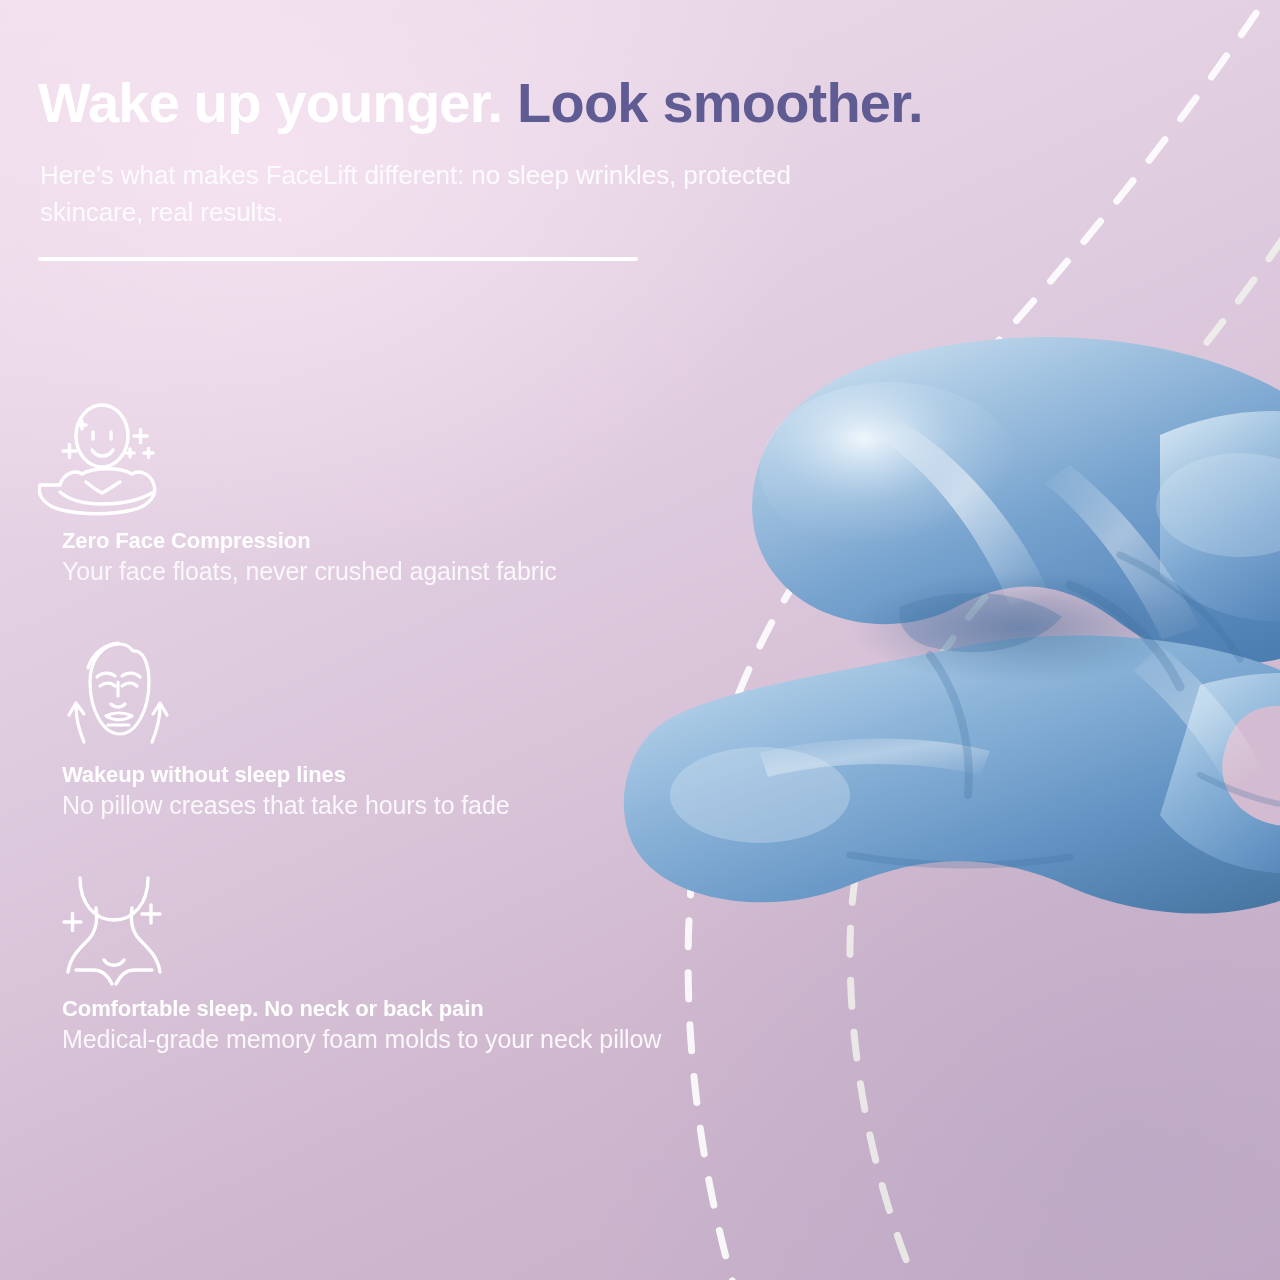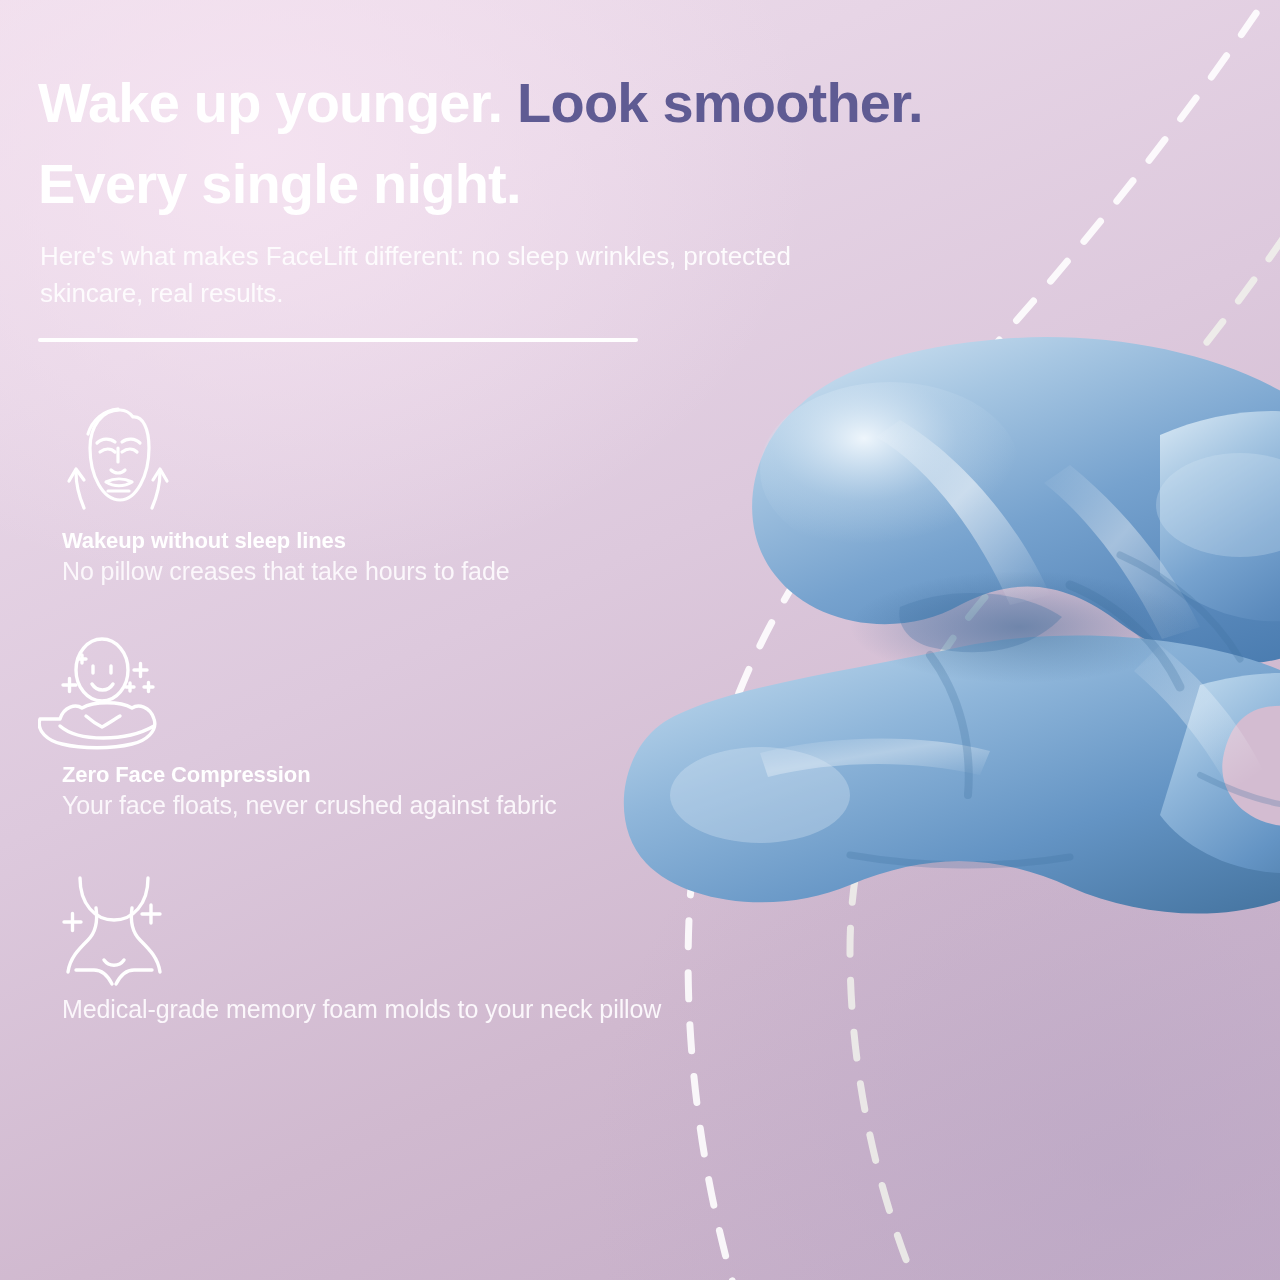--- a/index.html
+++ b/index.html
@@ -158,27 +158,48 @@
 
       <ellipse cx="420" cy="372" rx="170" ry="56" fill="url(#shadowCore)"></ellipse>
     </svg>
   </div>
 
   <div class="copy">
     <h1 class="headline">
       <span>Wake up younger.</span>
       <span class="accent">Look smoother.</span>
       <br>
-      <span>Every single night.</span>
     </h1>
     <p class="subhead">Here's what makes FaceLift different: no sleep wrinkles, protected skincare, real results.</p>
     <div class="rule"></div>
   </div>
 
   <div class="features">
+
+    <div class="feature f1">
+      <span class="feat-icon">
+        <svg viewBox="0 0 128 128" fill="none" stroke="#ffffff" stroke-width="3.4" stroke-linecap="round" stroke-linejoin="round">
+          <ellipse cx="64" cy="40" rx="26" ry="31"></ellipse>
+          <path d="M55 36 v7"></path>
+            <path d="M73 36 v7"></path>
+          <path d="M54 54 c5 8, 16 8, 21 0"></path>
+          <path d="M25 55 h13 M31.5 48.5 v13"></path>
+          <path d="M96 40 h13 M102.5 33.5 v13"></path>
+          <path d="M40 29 h8 M44 25 v8"></path>
+          <path d="M88 57 h8 M92 53 v8"></path>
+          <path d="M106 57 h9 M110.5 52.5 v9"></path>
+          <path d="M22 89 c4 -13, 16 -15, 22 -11 c12 -7, 38 -7, 50 0 c6 -4, 18 -2, 22 11
+                   c4 12, -8 22, -22 25 c-20 5, -50 5, -70 0 c-14 -3, -26 -13, -22 -25 Z"></path>
+          <path d="M22 96 c18 16, 66 16, 94 0"></path>
+          <path d="M48 86 c8 7, 12 9, 16 11 c4 -2, 10 -6, 18 -11"></path>
+        </svg>
+      </span>
+      <div class="feat-title">Zero Face Compression</div>
+      <div class="feat-desc">Your face floats, never crushed against fabric</div>
+    </div>
 
     <div class="feature f2">
       <span class="feat-icon">
         <svg viewBox="0 0 128 128" fill="none" stroke="#ffffff" stroke-width="3.2" stroke-linecap="round" stroke-linejoin="round">
           <path d="M36 52 c0 -22, 12 -38, 30 -38 c6 0, 10 3, 13 7 c10 -1, 16 12, 16 31
                    c0 28, -13 52, -29 52 c-17 0, -30 -24, -30 -52 Z"></path>
           <path d="M34 38 c4 -14, 16 -24, 30 -25"></path>
           <path d="M43 47 c5 -5, 13 -5, 18 -1"></path>
           <path d="M68 46 c5 -4, 13 -4, 18 1"></path>
           <path d="M46 56 c5 -4, 11 -4, 15 0"></path>
@@ -190,52 +211,31 @@
           <path d="M30 112 c-6 -14, -8 -26, -8 -36"></path>
           <path d="M15 85 l7 -12 l8 11"></path>
           <path d="M98 112 c6 -14, 8 -26, 8 -36"></path>
           <path d="M99 84 l7 -11 l7 12"></path>
         </svg>
       </span>
       <div class="feat-title">Wakeup without sleep lines</div>
       <div class="feat-desc">No pillow creases that take hours to fade</div>
     </div>
 
-    <div class="feature f1">
-      <span class="feat-icon">
-        <svg viewBox="0 0 128 128" fill="none" stroke="#ffffff" stroke-width="3.4" stroke-linecap="round" stroke-linejoin="round">
-          <ellipse cx="64" cy="40" rx="26" ry="31"></ellipse>
-          <path d="M55 36 v7"></path>
-            <path d="M73 36 v7"></path>
-          <path d="M54 54 c5 8, 16 8, 21 0"></path>
-          <path d="M25 55 h13 M31.5 48.5 v13"></path>
-          <path d="M96 40 h13 M102.5 33.5 v13"></path>
-          <path d="M40 29 h8 M44 25 v8"></path>
-          <path d="M88 57 h8 M92 53 v8"></path>
-          <path d="M106 57 h9 M110.5 52.5 v9"></path>
-          <path d="M22 89 c4 -13, 16 -15, 22 -11 c12 -7, 38 -7, 50 0 c6 -4, 18 -2, 22 11
-                   c4 12, -8 22, -22 25 c-20 5, -50 5, -70 0 c-14 -3, -26 -13, -22 -25 Z"></path>
-          <path d="M22 96 c18 16, 66 16, 94 0"></path>
-          <path d="M48 86 c8 7, 12 9, 16 11 c4 -2, 10 -6, 18 -11"></path>
-        </svg>
-      </span>
-      <div class="feat-title">Zero Face Compression</div>
-      <div class="feat-desc">Your face floats, never crushed against fabric</div>
-    </div>
-
     <div class="feature f3">
       <span class="feat-icon">
         <svg viewBox="0 0 128 128" fill="none" stroke="#ffffff" stroke-width="3.4" stroke-linecap="round" stroke-linejoin="round">
           <path d="M30 14 c0 26, 15 42, 34 42 c19 0, 34 -16, 34 -42"></path>
           <path d="M46 44 c2 14, 0 24, -8 32 c-10 10, -18 18, -20 32"></path>
           <path d="M82 44 c-2 14, 0 24, 8 32 c10 10, 18 18, 20 32"></path>
           <path d="M54 96 c5 7, 15 7, 20 0"></path>
           <path d="M26 106 h18 c8 0, 14 6, 18 14"></path>
           <path d="M102 106 h-18 c-8 0, -14 6, -18 14"></path>
           <path d="M14 58 h17 M22.5 49.5 v17"></path>
           <path d="M92 50 h18 M101 41 v18"></path>
         </svg>
       </span>
+      <div class="feat-title">Comfortable sleep. No neck or back pain</div>
       <div class="feat-desc">Medical-grade memory foam molds to your neck pillow</div>
     </div>
 
   </div>
 </div>
 
 </body></html>

